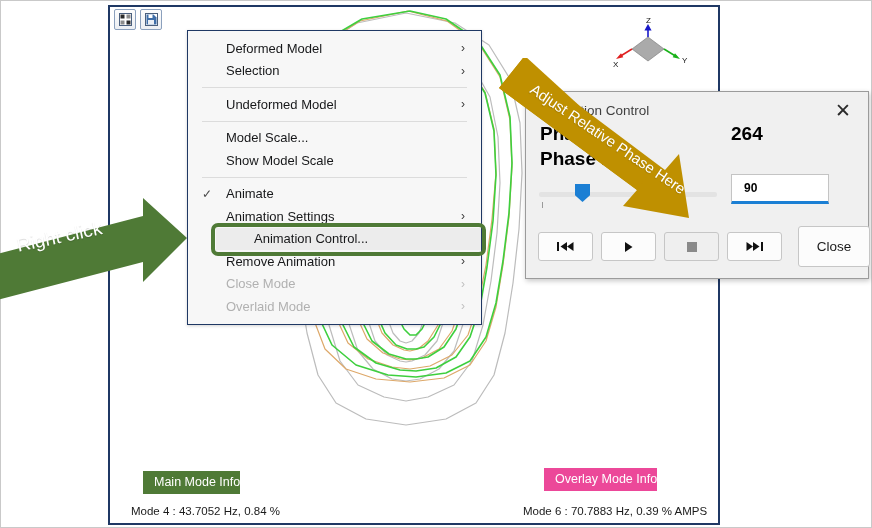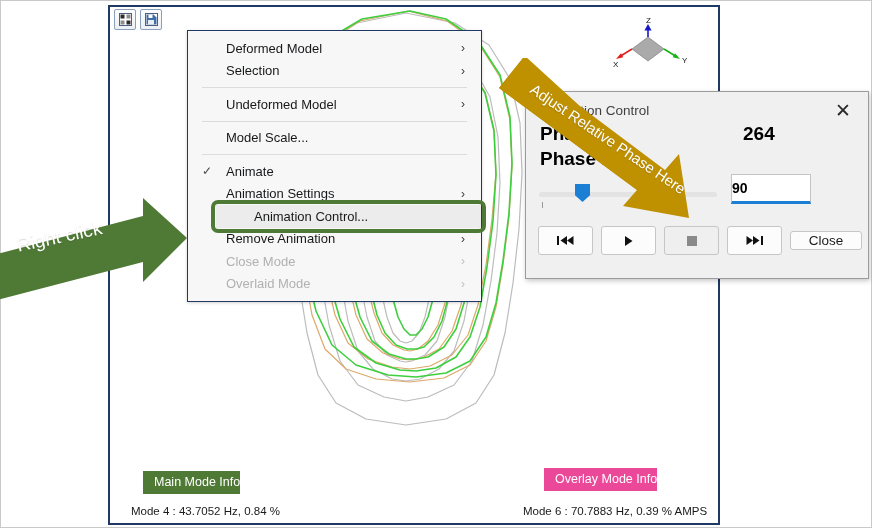--- a/index.html
+++ b/index.html
@@ -154,21 +154,21 @@
     display:flex;align-items:center;
     font-weight:bold;
     font-size:19px;color:#000;
   }
   #phase-row-a{left:14px;top:31px;}
   #phase-row-b{left:14px;top:56px;}
   .phase-val{
     position:absolute;
     font-weight:bold;font-size:19px;color:#000;
   }
-  #phase-val-a{left:217px;top:31px;}
+  #phase-val-a{left:205px;top:31px;}
   #phase-val-b{left:215px;top:56px;margin-top:23px;}
 
   .slider-wrap{
     position:absolute;left:13px;top:92px;
     width:178px;height:26px;
   }
   .slider-track{
     position:absolute;left:0;top:8px;
     width:178px;height:5px;
     background:#e3e3e3;border-radius:2px;
@@ -179,53 +179,53 @@
     background:#1b7fd4;
     clip-path:polygon(0 0,100% 0,100% 62%,50% 100%,0 62%);
   }
   .slider-tick{
     position:absolute;top:18px;
     width:1px;height:6px;background:#9a9a9a;
   }
   .phase-input{
     position:absolute;
     left:205px;top:82px;
-    width:80px;height:30px;
+    width:98px;height:30px;
     background:#fff;
     border:1px solid #c4c4c4;
     border-bottom:3px solid #1b7fd4;
     box-sizing:border-box;
     display:flex;align-items:center;
-    padding-left:0;
-    font-weight:bold;font-size:14px;color:#000;
+    padding-left:12px;
+    font-weight:bold;font-size:12px;color:#000;
   }
 
   .btn-row{
     position:absolute;left:12px;top:134px;
     display:flex;align-items:center;gap:8px;
   }
   .mbtn{
     width:55px;height:29px;
     background:#fcfcfc;
     border:1px solid #c6c6c6;
     border-radius:3px;
     display:flex;align-items:center;justify-content:center;
     box-sizing:border-box;
   }
   .mbtn.dim{background:#efefef;}
   .mbtn svg{display:block;}
   .close-btn{
-    width:72px;height:19px;
+    width:72px;height:41px;
     background:#fcfcfc;
     border:1px solid #c6c6c6;
     border-radius:3px;
     display:flex;align-items:center;justify-content:center;
     box-sizing:border-box;
     font-size:13.5px;color:#1a1a1a;
-    margin-left:0;
+    margin-left:8px;
   }
 
   
   .anno{position:absolute;z-index:40;pointer-events:none;}
   #green-arrow{left:-4px;top:195px;width:250px;height:110px;}
   #gold-arrow{left:498px;top:57px;width:232px;height:165px;}
   .anno-label{
     position:absolute;
     color:#fff;
     font-size:19px;
@@ -333,20 +333,23 @@
       </div>
       <div class="cm-sep"></div>
       <div class="cm-item">
         <span>Undeformed Model</span>
         <span class="chev">›</span>
       </div>
       <div class="cm-sep"></div>
       <div class="cm-item">
         <span>Model Scale...</span>
       </div>
+      <div class="cm-item">
+        <span>Show Model Scale</span>
+      </div>
       <div class="cm-sep"></div>
       <div class="cm-item">
         <span class="tick">✓</span>
         <span>Animate</span>
       </div>
       <div class="cm-item">
         <span>Animation Settings</span>
         <span class="chev">›</span>
       </div>
       <div class="cm-item selected">

